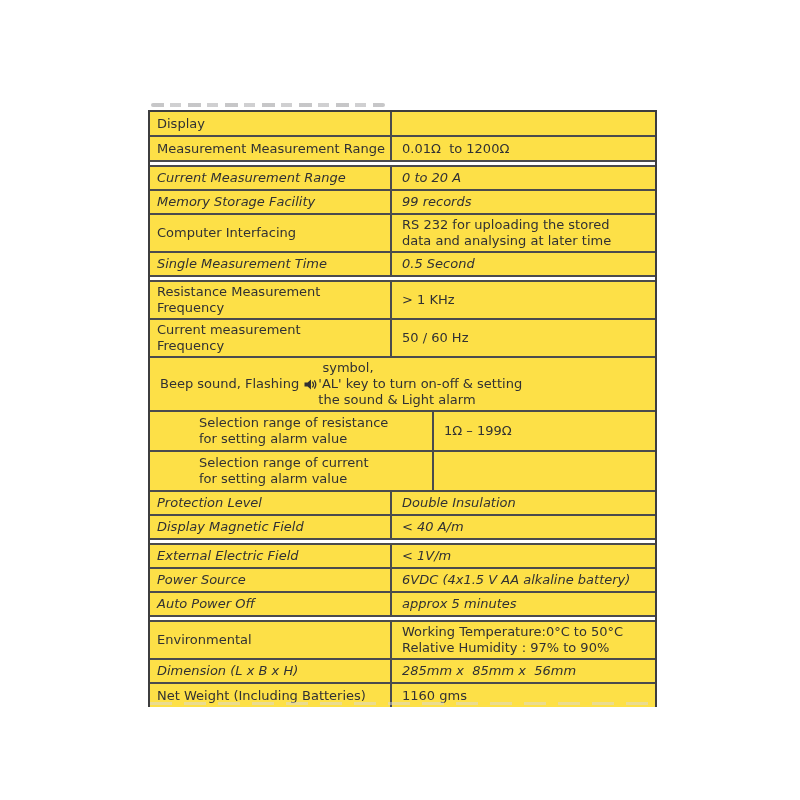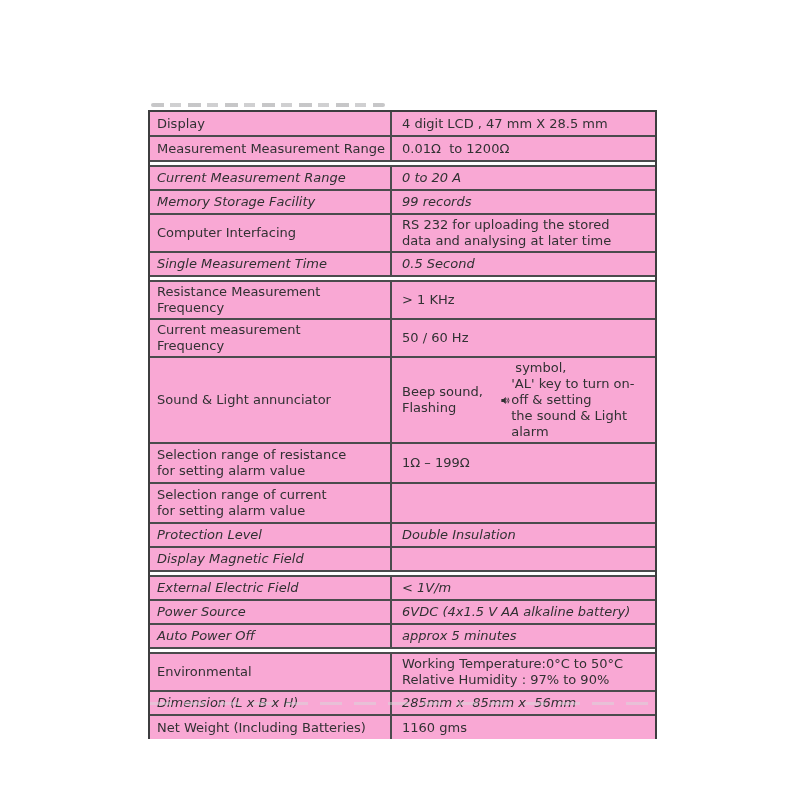--- a/index.html
+++ b/index.html
@@ -44,21 +44,21 @@
     opacity: 0.5;
   }
   .spec-table {
     position: absolute;
     left: 148px;
     top: 110px;
     width: 509px;
     box-sizing: border-box;
     border: 2px solid #3d3d3f;
     border-bottom: none;
-    background: #f9a8d4;
+    background: #fde047;
     color: #313133;
     font-size: 13px;
     line-height: 16px;
   }
   .row {
     display: flex;
     align-items: stretch;
   }
   .row + .row, .gap + .row {
     border-top: 2px solid #4b4b4d;
@@ -83,39 +83,38 @@
   }
   .cell.value {
     flex: 1 1 auto;
     padding: 2px 4px 2px 10px;
   }
   
   .h1  { min-height: 23px; }
   .h1b { min-height: 22px; font-style: italic; }
   .h2  { min-height: 35px; }
   .h3  { min-height: 51px; }
-  .h2b { min-height: 38px; }
+  .h2b { min-height: 38px; padding-left: 42px; }
   .speaker-icon-svg {
     display: inline-block;
     vertical-align: -1px;
     margin: 0 1px;
   }
 </style>
 </head>
 <body>
 
 <div class="stage">
 
   <div class="remnant-top"></div>
 
   <div class="spec-table">
 
     <div class="row h1">
       <div class="cell label">Display</div>
-      <div class="cell value">4 digit LCD , 47 mm X 28.5 mm</div>
     </div>
 
     <div class="row h1">
       <div class="cell label">Measurement Measurement Range</div>
       <div class="cell value">0.01Ω  to 1200Ω</div>
     </div>
 
     <div class="gap"></div>
 
     <div class="row h1b">
@@ -147,21 +146,20 @@
       <div class="cell value">&gt; 1 KHz</div>
     </div>
 
     <div class="row h2">
       <div class="cell label">Current measurement
 Frequency</div>
       <div class="cell value">50 / 60 Hz</div>
     </div>
 
     <div class="row h3">
-      <div class="cell label">Sound &amp; Light annunciator</div>
       <div class="cell value"><span>Beep sound, Flashing </span><svg class="speaker-icon-svg" width="13" height="11" viewBox="0 0 13 11">
             <polygon points="7,0.5 3.6,3.4 0.5,3.4 0.5,7.6 3.6,7.6 7,10.5" fill="#313133"></polygon>
             <path d="M8.6,3.1 Q10.4,5.5 8.6,7.9" fill="none" stroke="#313133" stroke-width="1.3" stroke-linecap="round"></path>
             <path d="M10.6,1.9 Q13,5.5 10.6,9.1" fill="none" stroke="#313133" stroke-width="1.3" stroke-linecap="round"></path>
           </svg><span> symbol,
 'AL' key to turn on-off &amp; setting
 the sound &amp; Light alarm</span></div>
     </div>
 
     <div class="row h2b">
@@ -175,20 +173,21 @@
 for setting alarm value</div>
     </div>
 
     <div class="row h1b">
       <div class="cell label">Protection Level</div>
       <div class="cell value">Double Insulation</div>
     </div>
 
     <div class="row h1b">
       <div class="cell label">Display Magnetic Field</div>
+      <div class="cell value">&lt; 40 A/m</div>
     </div>
 
     <div class="gap"></div>
 
     <div class="row h1b">
       <div class="cell label">External Electric Field</div>
       <div class="cell value">&lt; 1V/m</div>
     </div>
 
     <div class="row h1b">

